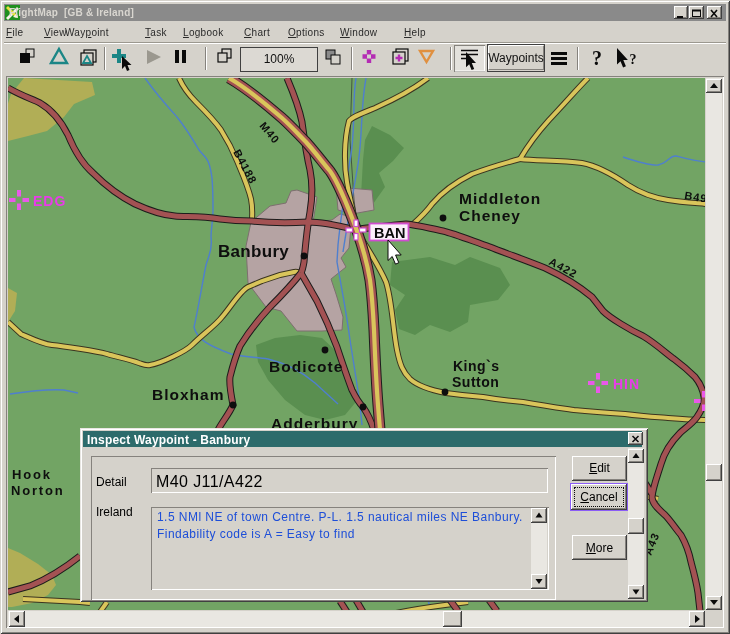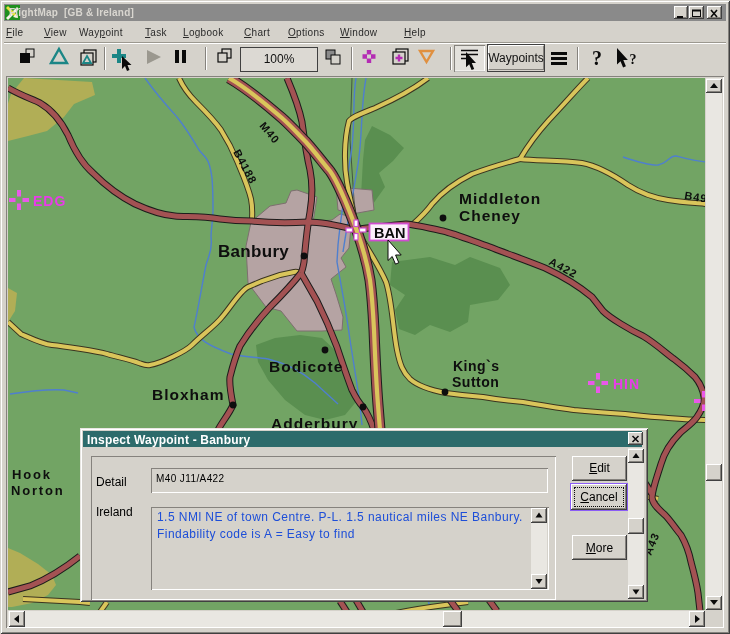--- a/index.html
+++ b/index.html
@@ -32,21 +32,21 @@
       <rect x="3" y="2.5" width="9" height="2" fill="#0a0a0a"></rect>
     </svg></div>
 <div class="abs btn3d" style="left:707px;top:6px;width:15px;height:13px;"><svg width="15" height="13">
       <path d="M4,3 L10,10 M10,3 L4,10" stroke="#0a0a0a" stroke-width="1.6"></path>
     </svg></div>
 
 <div class="abs" style="left:4px;top:21px;width:722px;height:21px;background:#d5d2cb;"></div>
 <div class="abs" id="menubar" style="left:4px;top:27px;width:722px;height:14px;font-size:10px;color:#2a2a2a;letter-spacing:0.3px;">
  <span class="abs" style="left:2px"><u>F</u>ile</span>
  <span class="abs" style="left:40px"><u>V</u>iew</span>
- <span class="abs" style="left:75px">Way<u>p</u>oint</span>
+ <span class="abs" style="left:61px">Way<u>p</u>oint</span>
  <span class="abs" style="left:141px"><u>T</u>ask</span>
  <span class="abs" style="left:179px"><u>L</u>ogbook</span>
  <span class="abs" style="left:240px"><u>C</u>hart</span>
  <span class="abs" style="left:284px"><u>O</u>ptions</span>
  <span class="abs" style="left:336px"><u>W</u>indow</span>
  <span class="abs" style="left:400px"><u>H</u>elp</span>
 </div>
 
 <div class="abs" style="left:4px;top:42px;width:722px;height:34px;background:#d5d2cb;border-top:1px solid #9b988f;box-shadow:inset 0 1px 0 #ffffff;"></div>
 <svg class="abs" style="left:4px;top:42px" width="722" height="34" viewBox="4 42 722 34">
@@ -285,21 +285,21 @@
 <div class="abs" style="left:80px;top:428px;width:568px;height:174px;background:#d5d2cb;box-shadow: inset 1px 1px 0 #e8e6e2, inset -1px -1px 0 #404040, inset 2px 2px 0 #ffffff, inset -2px -2px 0 #85827d;">
  <div class="abs" style="left:3px;top:3px;width:559px;height:16px;background:#2d6b6b;"></div>
  <div class="abs" style="left:7px;top:5px;font-size:12px;font-weight:bold;color:#fff;letter-spacing:0.2px;text-align:center;">Inspect Waypoint - Banbury</div>
  <div class="abs btn3d" style="left:548px;top:4px;width:15px;height:13px;"><svg width="15" height="13">
         <path d="M4.5,3 L10.5,9 M10.5,3 L4.5,9" stroke="#0a0a0a" stroke-width="1.5"></path>
       </svg></div>
 
  <div class="abs sunken1" style="left:11px;top:28px;width:465px;height:144px;"></div>
  <div class="abs" style="left:16px;top:47px;font-size:12px;color:#000;">Detail</div>
  <div class="abs sunken1" style="left:71px;top:40px;width:397px;height:25px;background:#d5d2cb;">
-  <div class="abs" style="left:5px;top:5px;font-size:10px;color:#000;letter-spacing:0.4px;">M40 J11/A422</div>
+  <div class="abs" style="left:5px;top:5px;font-size:16px;color:#000;letter-spacing:0.4px;">M40 J11/A422</div>
  </div>
  <div class="abs" style="left:16px;top:77px;font-size:12px;color:#000;">Ireland</div>
  <div class="abs sunken1" style="left:71px;top:79px;width:398px;height:83px;background:#d5d2cb;">
   <div class="abs" style="left:6px;top:2px;width:380px;font-size:12px;line-height:17px;letter-spacing:0.45px;color:#1d4ed8;">1.5 NMl NE of town Centre. P-L. 1.5 nautical miles NE Banbury. Findability code is A = Easy to find</div>
   <div class="abs track" style="left:380px;top:1px;width:16px;height:81px;"></div>
   <div class="abs btn3d" style="left:380px;top:1px;width:16px;height:15px;"><svg width="16" height="15">
           <path d="M8,4.5 L11.5,9.5 L4.5,9.5 Z" fill="#0a0a0a"></path>
         </svg></div>
   <div class="abs btn3d" style="left:380px;top:67px;width:16px;height:15px;"><svg width="16" height="15">
           <path d="M8,10 L11.5,5 L4.5,5 Z" fill="#0a0a0a"></path>

